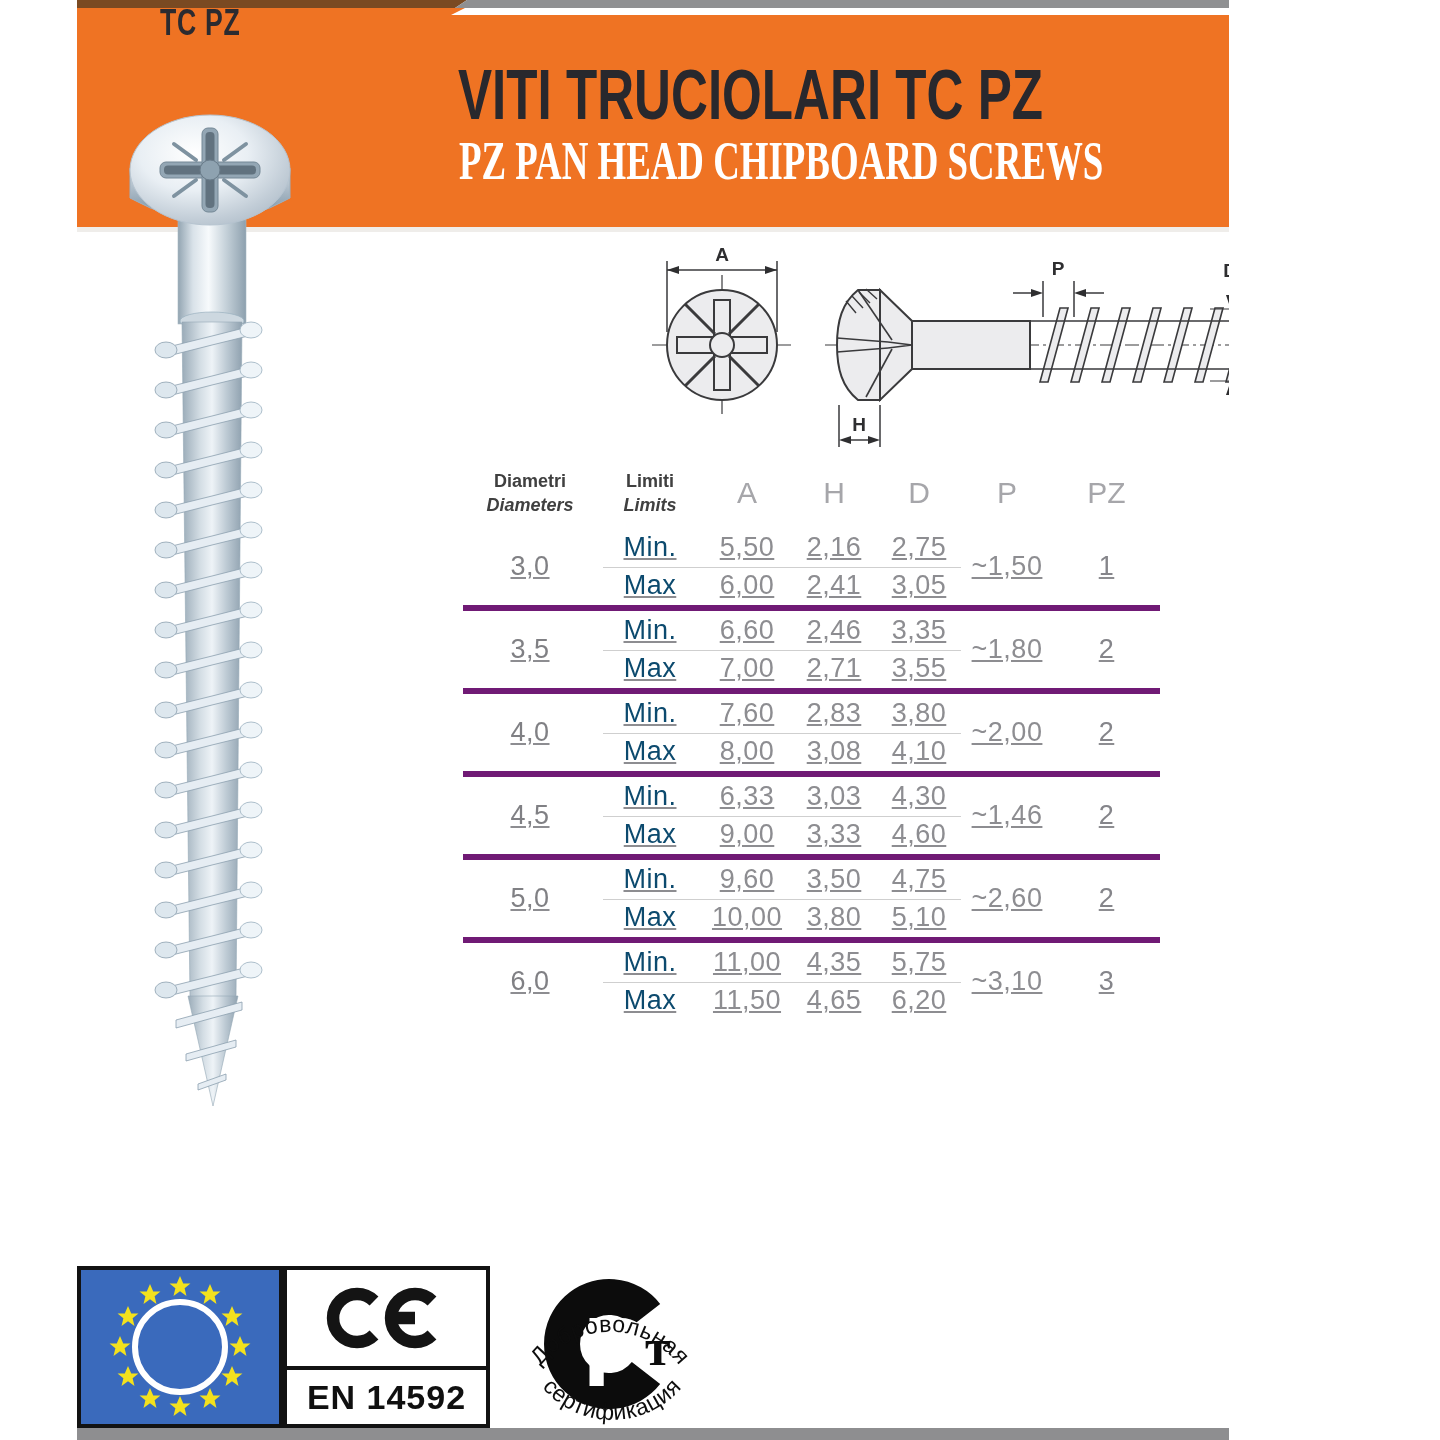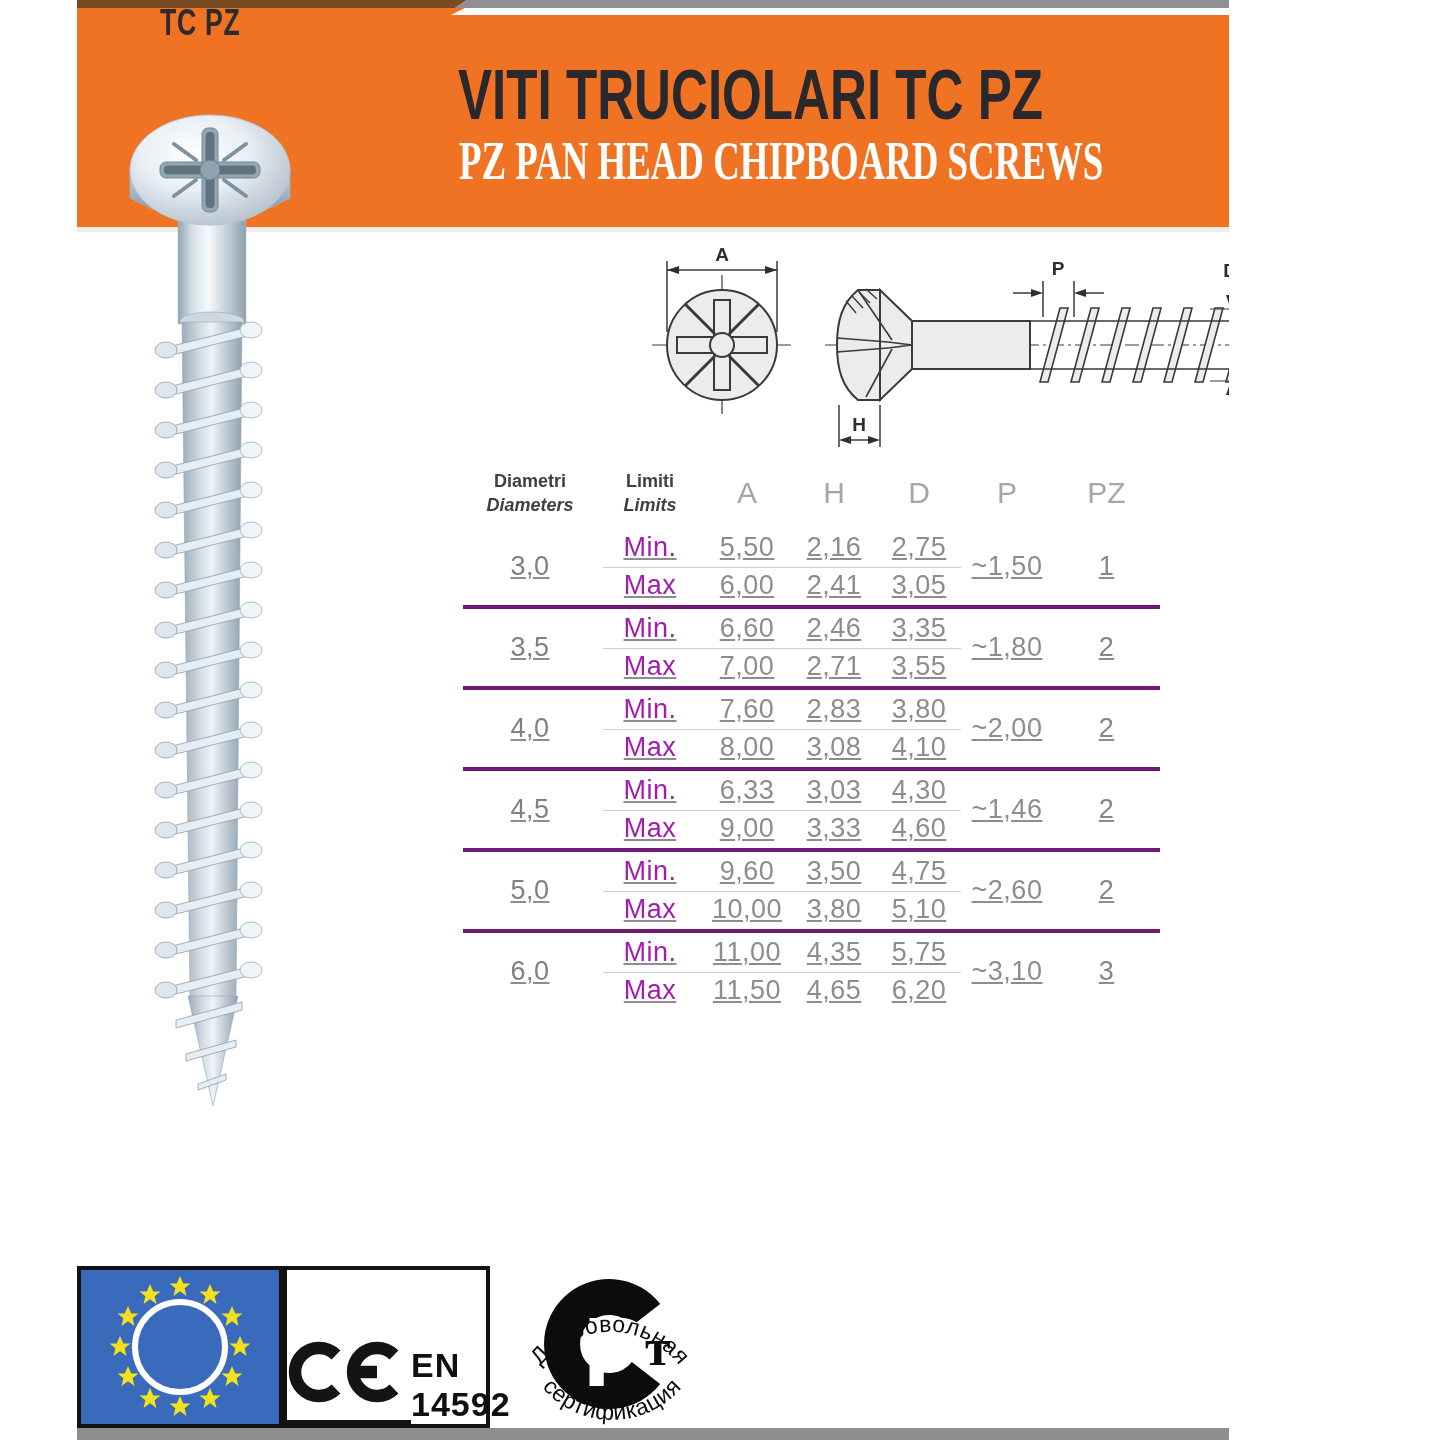--- a/index.html
+++ b/index.html
@@ -31,36 +31,36 @@
   .spec-table{position:absolute;left:463px;top:460px;width:697px;color:#8d8d91;}
   .thead{display:grid;grid-template-columns:134px 106px 88px 86px 84px 92px 107px;
          height:66px;align-items:center;}
   .hcell{text-align:center;}
   .h2line div{font-size:18px;line-height:24px;color:#404040;font-weight:700;}
   .h2line .it{font-style:italic;font-weight:700;}
   .hletter{font-size:30px;color:#a6a6aa;font-weight:400;}
   .tbody{margin-top:2px;text-decoration:underline;}
   .tg{position:relative;display:grid;grid-template-columns:134px 106px 88px 86px 84px 92px 107px;
       grid-template-rows:38.5px 38.5px;align-items:center;}
-  .tg + .tg{border-top:4px solid #701a75;}
+  .tg + .tg{border-top:6px solid #701a75;}
   .c{text-align:center;font-size:27px;letter-spacing:.5px;}
   .dia{grid-column:1;grid-row:1/3;color:#808084;}
-  .lim{grid-column:2;color:#a21caf;}
+  .lim{grid-column:2;color:#0c4a6e;}
   .ca{grid-column:3;} .ch{grid-column:4;} .cd{grid-column:5;}
   .r1{grid-row:1;} .r2{grid-row:2;}
   .cp{grid-column:6;grid-row:1/3;}
   .cpz{grid-column:7;grid-row:1/3;color:#85858a;}
   .innersep{position:absolute;left:140px;top:38.5px;width:358px;height:1px;background:#cfcfcf;}
 
   
   .eu-box{position:absolute;left:77px;top:1266px;width:206px;height:162px;background:#3a6abc;
           border:4px solid #121212;box-sizing:border-box;}
   .eu-box svg{display:block;width:100%;height:100%;}
   .ce-box{position:absolute;left:283px;top:1266px;width:207px;height:162px;background:#fff;
-          border:4px solid #121212;box-sizing:border-box;display:flex;flex-direction:row;align-items:flex-end;}
+          border:4px solid #121212;box-sizing:border-box;display:flex;flex-direction:column;}
   .ce-top{height:96px;display:flex;align-items:center;justify-content:center;
           border-bottom:4px solid #121212;}
   .ce-bottom{flex:1;display:flex;align-items:center;justify-content:center;
              font-size:34px;font-weight:700;color:#101010;letter-spacing:1px;}
   .pct-logo{position:absolute;left:497px;top:1247px;width:226px;height:193px;}
   .footer-strip{position:absolute;left:77px;top:1428px;width:1285px;height:12px;background:#8e8e90;}
 </style>
 </head>
 <body>
 

